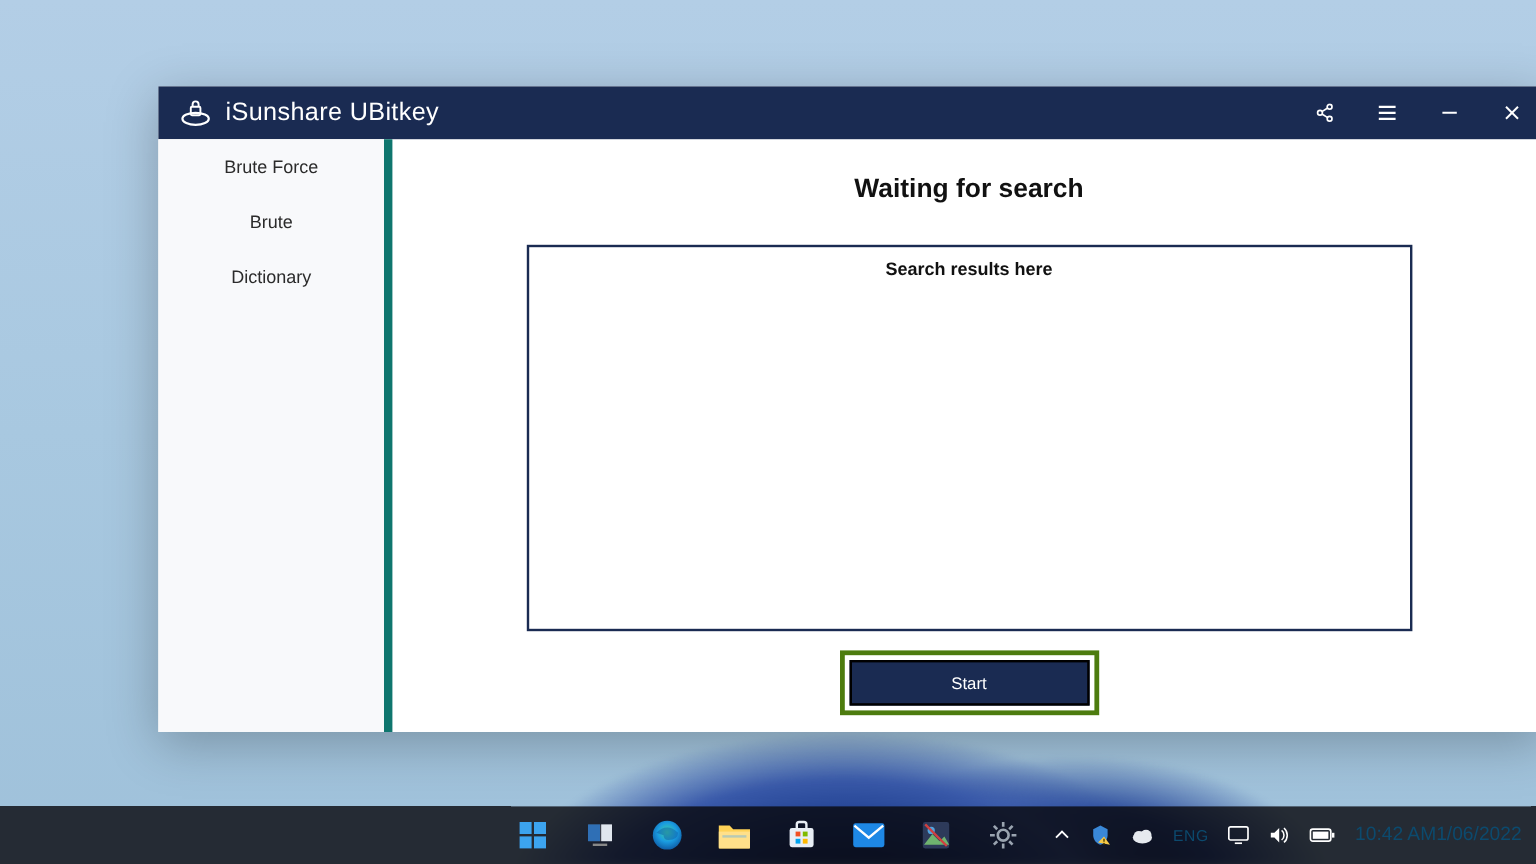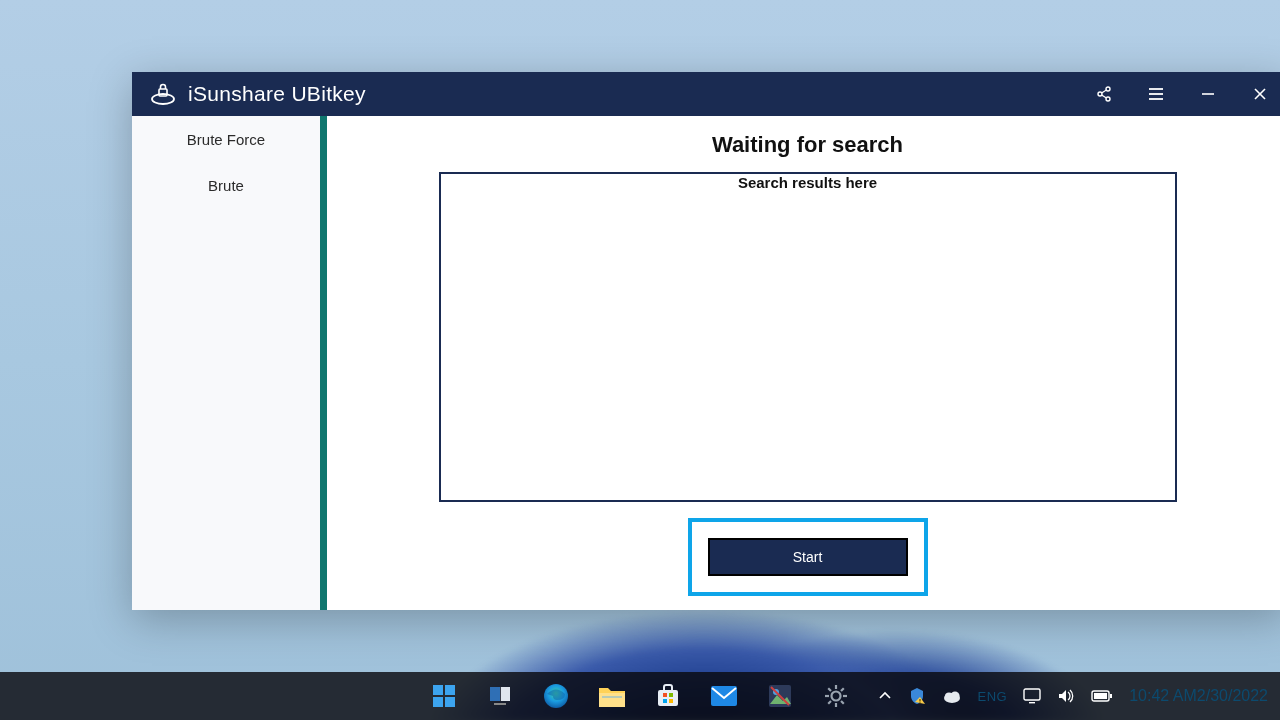--- a/index.html
+++ b/index.html
@@ -90,41 +90,43 @@
     flex: 1;
     display: flex;
     flex-direction: column;
     align-items: center;
     padding: 8px 40px 14px 40px;
   }
   .main-heading {
     font-size: 22px;
     font-weight: 700;
     color: #111;
-    margin-top: 8px;
+    margin-top: 20px;
     margin-bottom: 14px;
   }
   .results-box {
     width: 738px;
     height: 346px;
     border: 2px solid #1a2b52;
     background: #fff;
     text-align: center;
+    padding-top: 10px;
+    margin-top: 20px;
   }
   .results-placeholder {
     font-weight: 700;
     font-size: 15px;
     color: #111;
   }
   .start-row {
     margin-top: 16px;
   }
   .start-highlight {
-    border: 4px solid #0ea5e9;
-    padding: 16px;
+    border: 4px solid #4d7c0f;
+    padding: 4px;
     display: inline-block;
     background: #fff;
   }
   .start-button {
     width: 200px;
     height: 38px;
     background: #1a2b52;
     color: #fff;
     border: 2px solid #000;
     font-size: 14px;
@@ -232,20 +234,23 @@
   </div>
 
   <div class="app-body">
 
     <div class="sidebar">
       <div class="nav-item">
         <span>Brute Force</span>
       </div>
       <div class="nav-item">
         <span>Brute</span>
+      </div>
+      <div class="nav-item">
+        <span>Dictionary</span>
       </div>
     </div>
 
     <div class="main">
       <div class="main-heading">Waiting for search</div>
 
       <div class="results-box">
         <div class="results-placeholder">Search results here</div>
       </div>
 
@@ -399,17 +404,17 @@
     <div class="tray-item">
       <svg width="22" height="14" viewBox="0 0 22 14">
         <rect x="1" y="2" width="17" height="10" rx="2" stroke="#fff" stroke-width="1.4" fill="none"></rect>
         <rect x="3" y="4" width="13" height="6" fill="#fff"></rect>
         <rect x="19" y="5" width="2" height="4" fill="#fff"></rect>
       </svg>
     </div>
 
     <div class="tray-item tray-clock">
       <div>10:42 AM</div>
-      <div>2/30/2022</div>
+      <div>1/06/2022</div>
     </div>
 
   </div>
 </div>
 
 </body></html>

